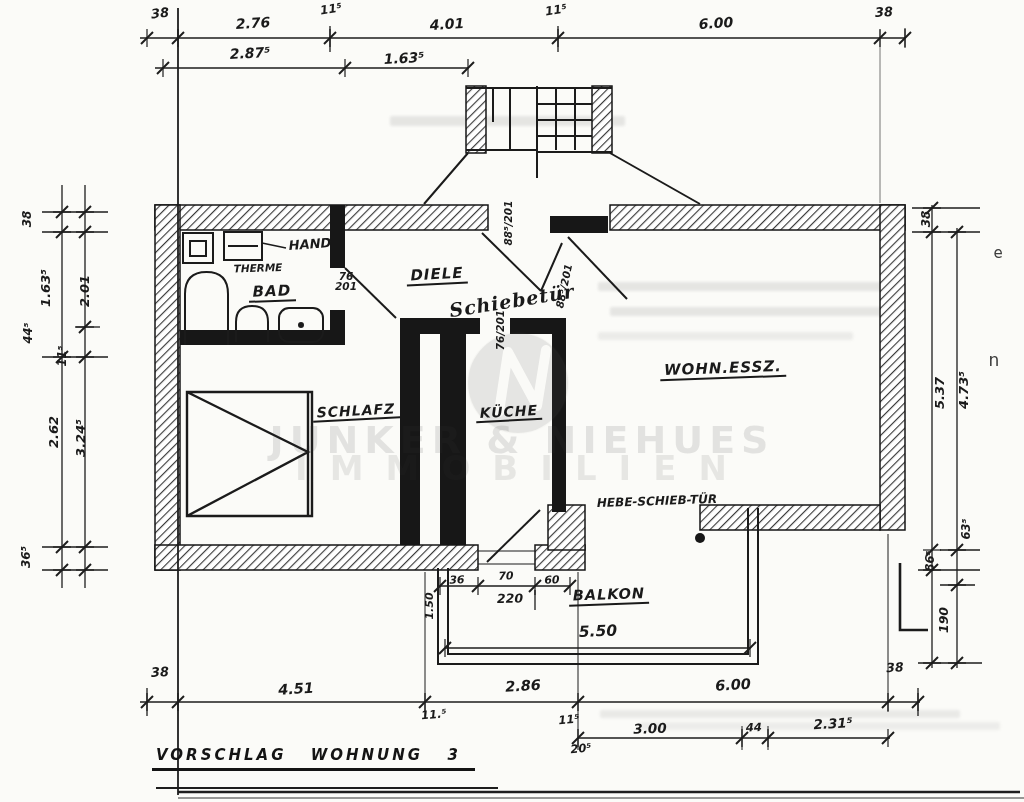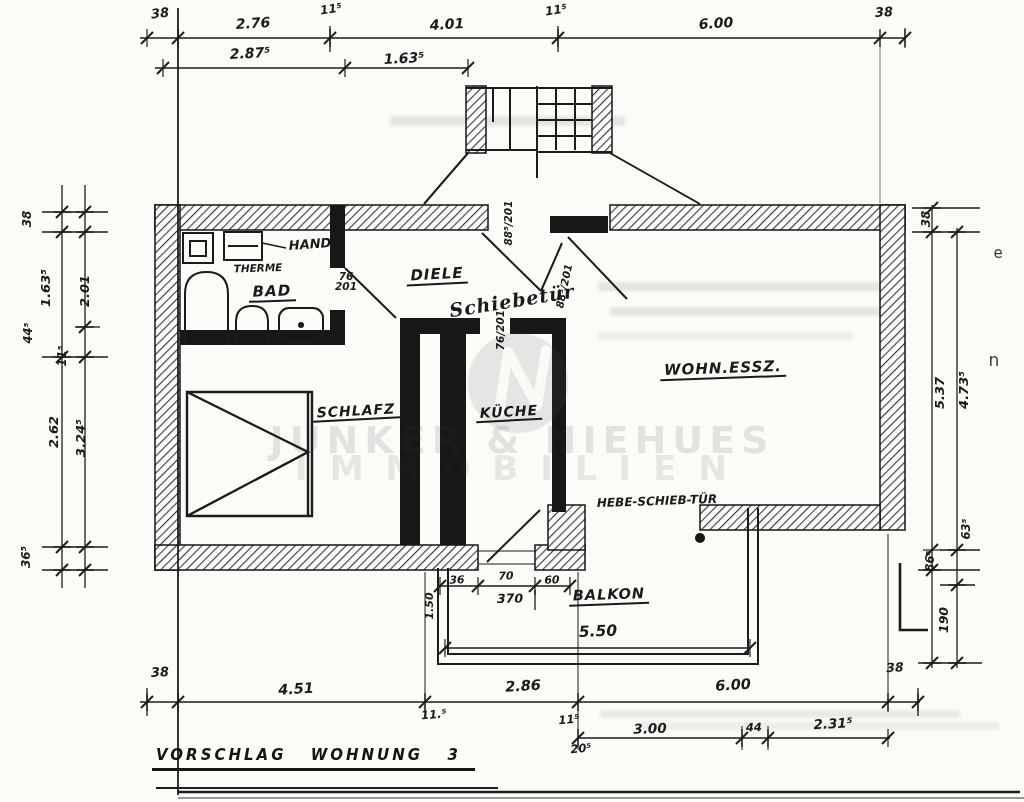--- a/index.html
+++ b/index.html
@@ -258,21 +258,21 @@
       <span class="ann" style="left: 569px; top: 720px; font-size: 11.5px; transform: translate(-50%, -50%) rotate(-5deg);">11⁵</span>
       <span class="ann" style="left: 581px; top: 749px; font-size: 11.5px; transform: translate(-50%, -50%) rotate(-5deg);">20⁵</span>
       <span class="ann" style="left: 733px; top: 685px; font-size: 14.5px; transform: translate(-50%, -50%) rotate(-3deg);">6.00</span>
       <span class="ann" style="left: 895px; top: 668px; font-size: 12.5px; transform: translate(-50%, -50%) rotate(-4deg);">38</span>
       <span class="ann" style="left: 650px; top: 729px; font-size: 13.5px; transform: translate(-50%, -50%) rotate(-2deg);">3.00</span>
       <span class="ann" style="left: 754px; top: 728px; font-size: 11.5px; transform: translate(-50%, -50%) rotate(-2deg);">44</span>
       <span class="ann" style="left: 833px; top: 724px; font-size: 13.5px; transform: translate(-50%, -50%) rotate(-3deg);">2.31⁵</span>
       <span class="ann" style="left: 457px; top: 580px; font-size: 11px; transform: translate(-50%, -50%) rotate(-2deg);">36</span>
       <span class="ann" style="left: 506px; top: 576px; font-size: 11px; transform: translate(-50%, -50%) rotate(-2deg);">70</span>
       <span class="ann" style="left: 552px; top: 580px; font-size: 11px; transform: translate(-50%, -50%) rotate(-2deg);">60</span>
-      <span class="ann" style="left: 510px; top: 599px; font-size: 12.5px; transform: translate(-50%, -50%) rotate(-1deg);">370</span>
+      <span class="ann" style="left: 510px; top: 599px; font-size: 12.5px; transform: translate(-50%, -50%) rotate(-1deg);">220</span>
       <span class="ann" style="left: 429px; top: 606px; font-size: 11px; transform: translate(-50%, -50%) rotate(-90deg);">1.50</span>
       <span class="ann" style="left: 598px; top: 632px; font-size: 15.5px; transform: translate(-50%, -50%) rotate(-2deg);">5.50</span>
       <span class="ann room" style="left: 272px; top: 293px; font-size: 15px; transform: translate(-50%, -50%) rotate(-2deg);">BAD</span>
       <span class="ann room" style="left: 437px; top: 276px; font-size: 15px; transform: translate(-50%, -50%) rotate(-3deg);">DIELE</span>
       <span class="ann room" style="left: 356px; top: 412px; font-size: 14px; transform: translate(-50%, -50%) rotate(-3deg);">SCHLAFZ</span>
       <span class="ann room" style="left: 509px; top: 413px; font-size: 14px; transform: translate(-50%, -50%) rotate(-3deg);">KÜCHE</span>
       <span class="ann room" style="left: 723px; top: 370px; font-size: 15px; transform: translate(-50%, -50%) rotate(-2deg);">WOHN.ESSZ.</span>
       <span class="ann room" style="left: 609px; top: 596px; font-size: 14.5px; transform: translate(-50%, -50%) rotate(-2deg);">BALKON</span>
       <span class="ann" style="left: 310px; top: 244px; font-size: 13px; transform: translate(-50%, -50%) rotate(-4deg);">HAND</span>
       <span class="ann" style="left: 258px; top: 268px; font-size: 10.5px; transform: translate(-50%, -50%) rotate(-2deg);">THERME</span>

